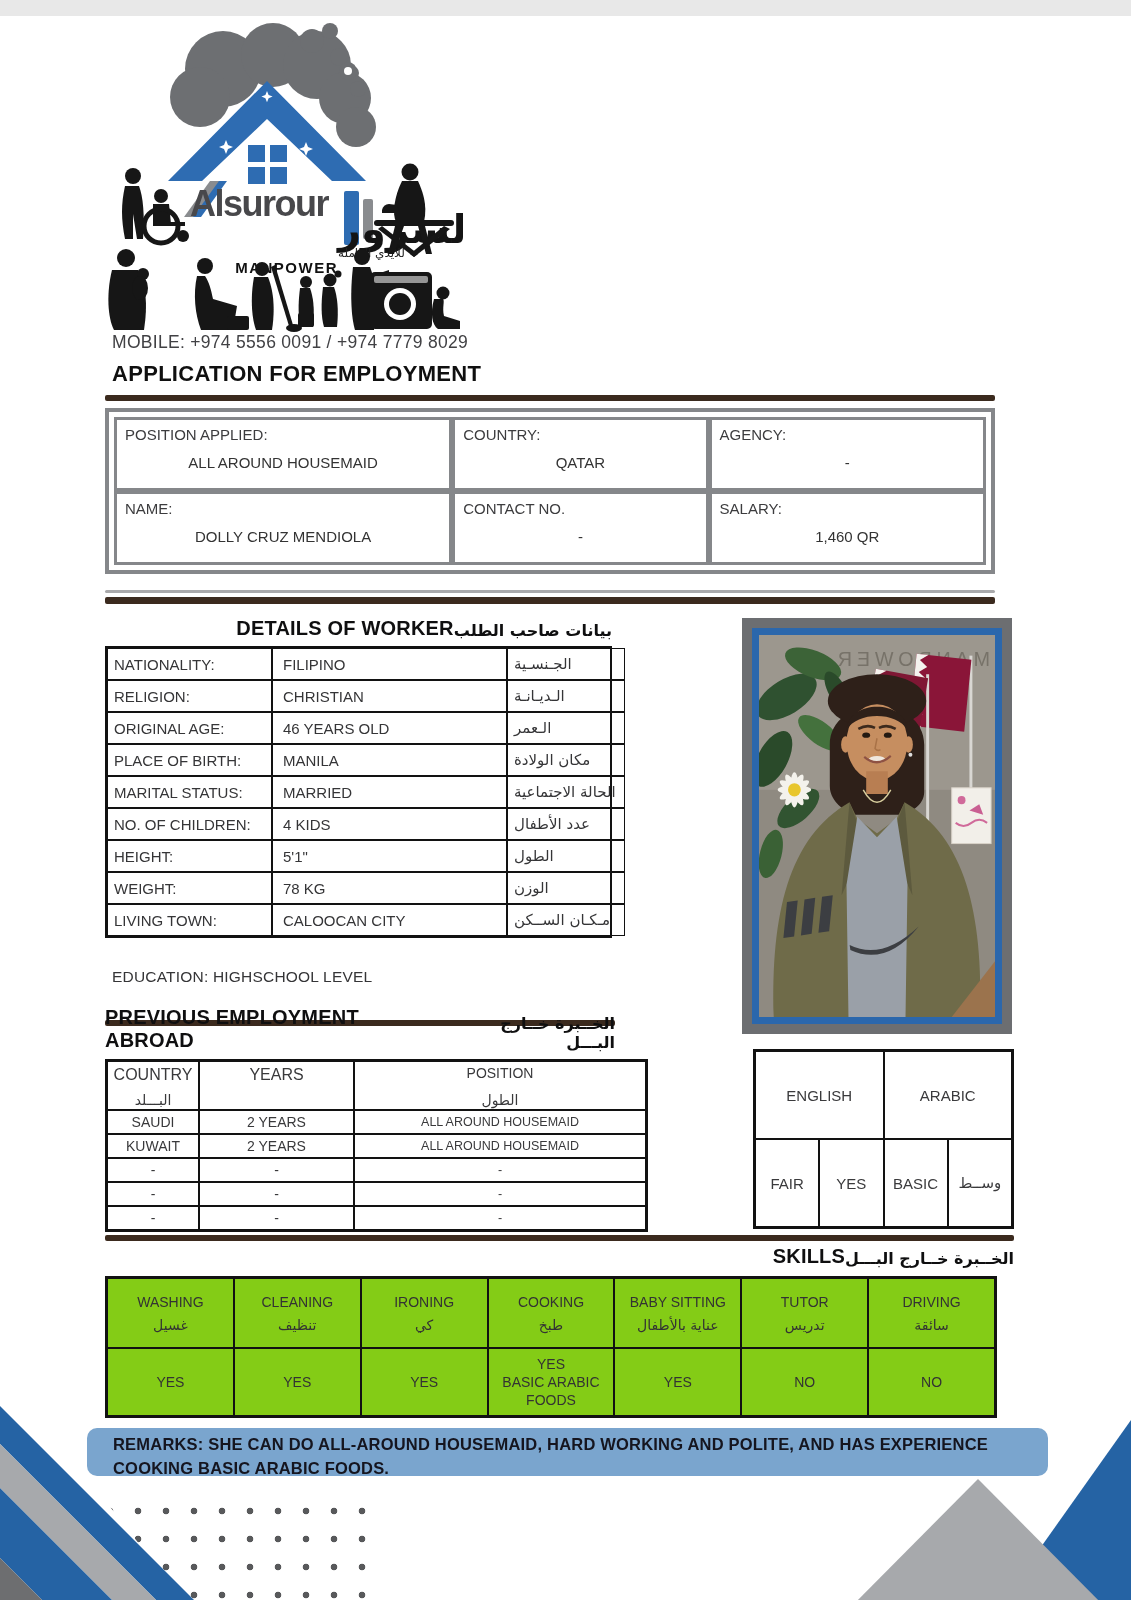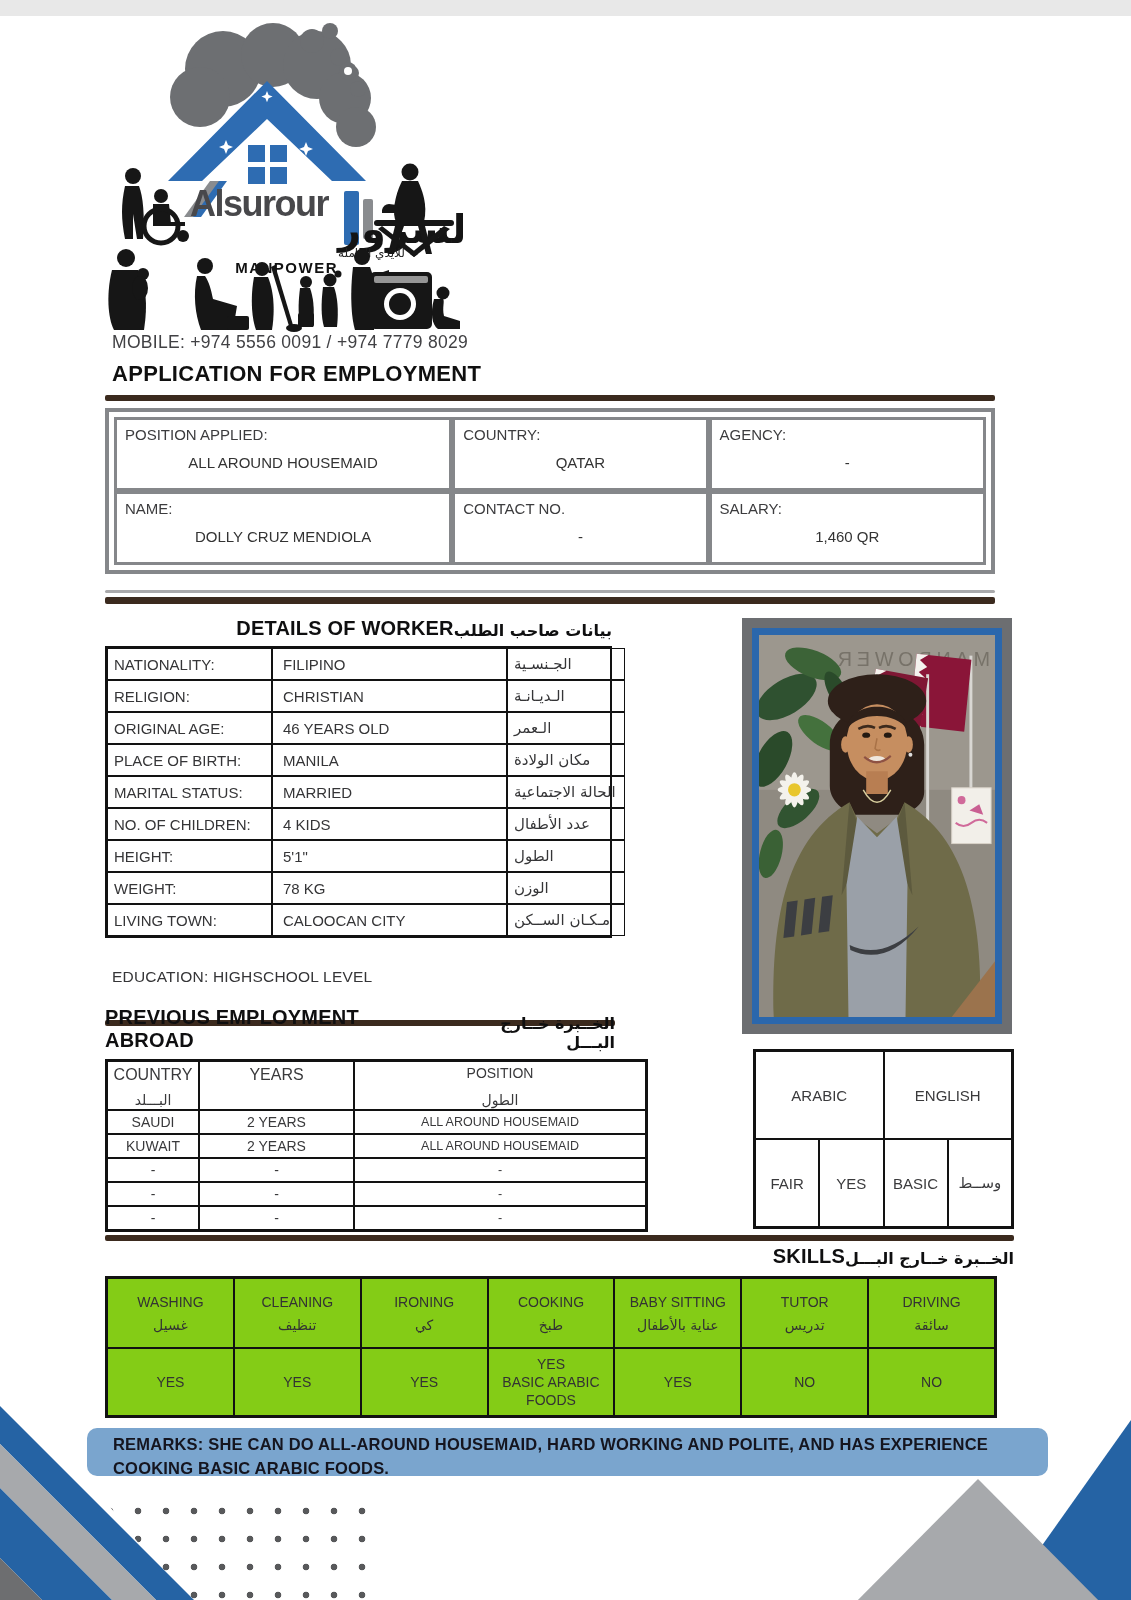--- a/index.html
+++ b/index.html
@@ -409,22 +409,22 @@
     </div>
     <div class="erow data">
       <div class="ecell">-</div>
       <div class="ecell">-</div>
       <div class="ecell pos">-</div>
     </div>
   </div>
 
   <div class="lang-box">
     <div class="lrow1">
+      <div class="lcell">ENGLISH</div>
       <div class="lcell">ARABIC</div>
-      <div class="lcell">ENGLISH</div>
     </div>
     <div class="lrow2">
       <div class="lcell">FAIR</div>
       <div class="lcell">YES</div>
       <div class="lcell">BASIC</div>
       <div class="lcell ar">وســط</div>
     </div>
   </div>
 
   <div class="rule" style="left:105px;top:1219px;width:909px"></div>

